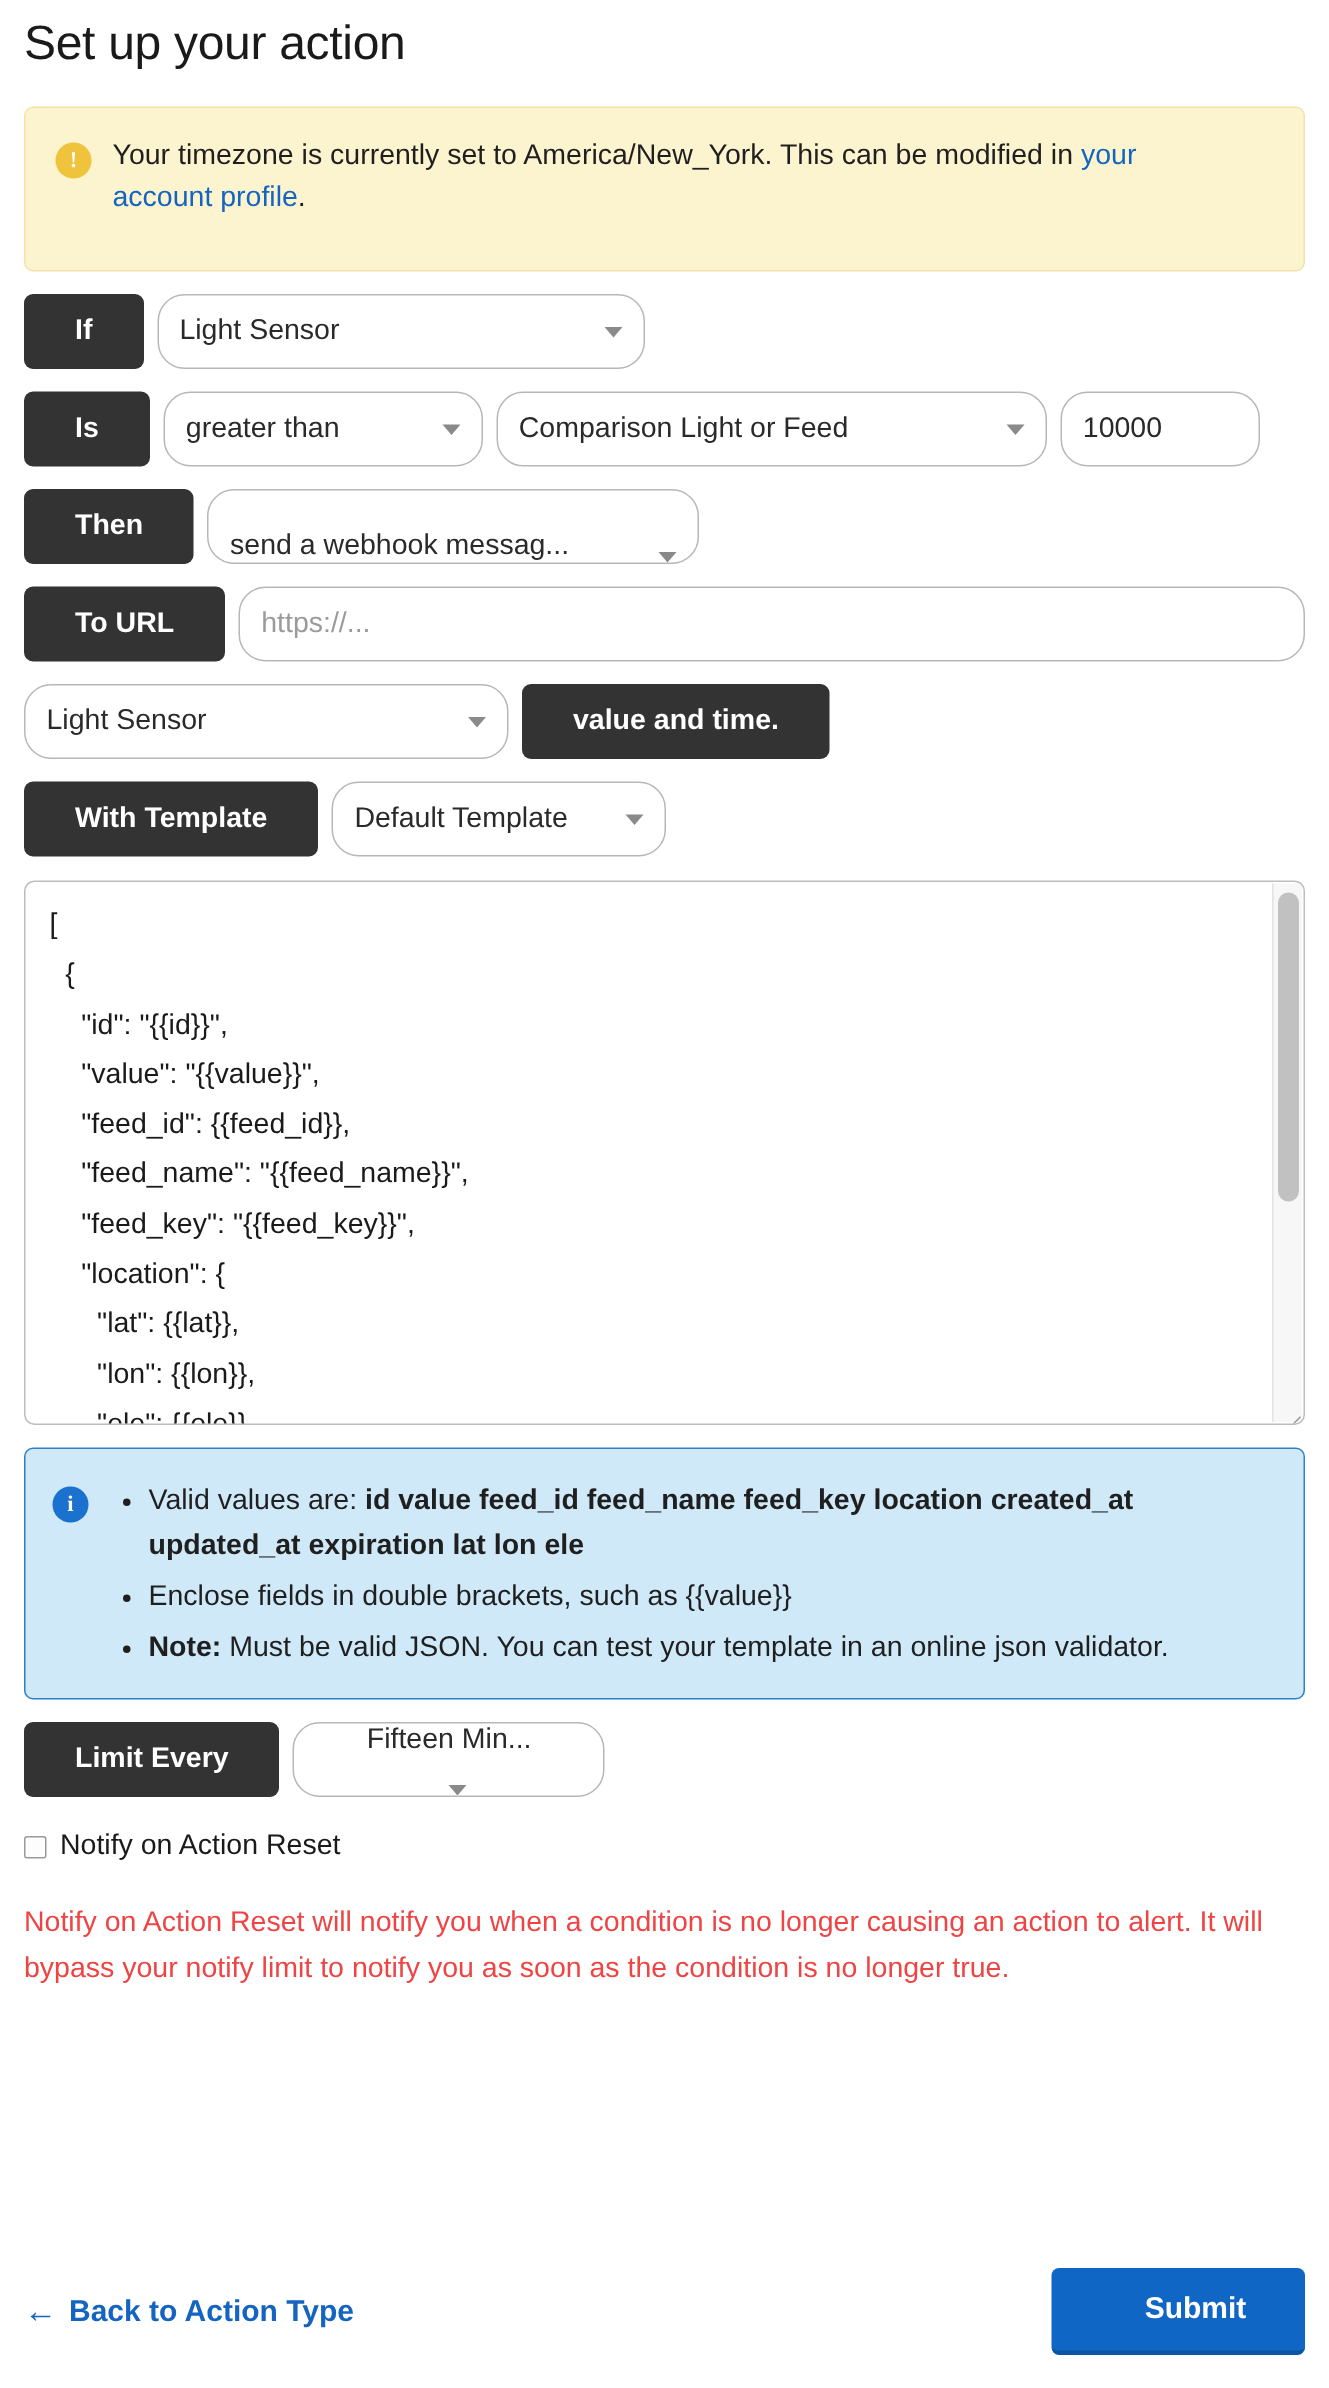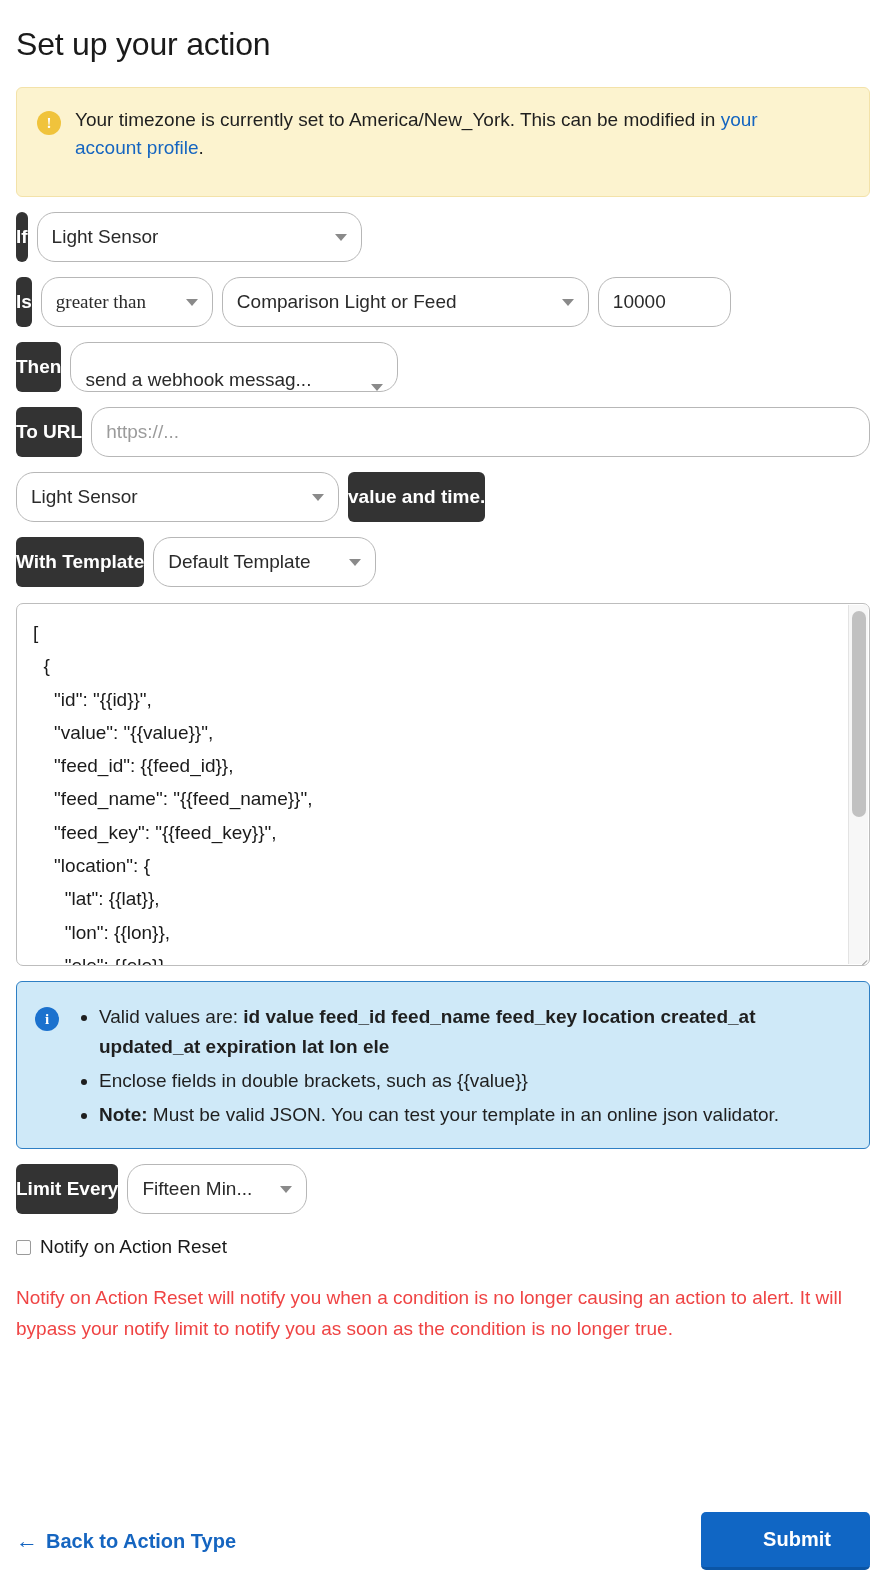--- a/index.html
+++ b/index.html
@@ -13,21 +13,21 @@
   body { width: 886px; height: 1592px; overflow: hidden; position: relative; }
 
   .page { padding: 0 16px; width: 886px; }
 
   
   .page-title {
     font-size: 32px;
     font-weight: 400;
     color: #1a1a1a;
     margin: 0;
-    padding-top: 22px;
+    padding-top: 6px;
     line-height: 44px;
     letter-spacing: -0.2px;
   }
 
   
   .alert {
     border-radius: 6px;
     display: flex;
     align-items: flex-start;
     padding: 18px 20px;
@@ -75,21 +75,21 @@
     align-items: center;
     gap: 9px;
     margin-top: 15px;
   }
   .tag {
     background: #333333;
     color: #ffffff;
     font-weight: 700;
     font-size: 19px;
     border-radius: 6px;
-    padding: 0 0;
+    padding: 0 34px;
     height: 50px;
     display: inline-flex;
     align-items: center;
     justify-content: center;
     white-space: nowrap;
     user-select: none;
   }
 
   .select, .textinput {
     height: 50px;
@@ -112,28 +112,28 @@
     border-left: 6px solid transparent;
     border-right: 6px solid transparent;
     border-top: 7px solid #8a8a8a;
     flex: 0 0 auto;
     margin-left: 12px;
   }
   .textinput .placeholder { color: #9b9b9b; }
 
   
   .w-if      { width: 325px; }
-  .w-cond    { width: 172px; font-family: Liberation Serif, serif; }
+  .w-cond    { width: 213px; }
   .w-compare { width: 367px; }
   .w-value   { width: 133px; }
   .w-then    { width: 328px; align-items: flex-end; }
   .w-url     { flex: 1 1 auto; width: 731px; }
   .w-feed    { width: 323px; }
   .w-tpl     { width: 223px; }
-  .w-limit   { width: 180px; }
+  .w-limit   { width: 208px; flex-direction: column; }
 
   
   .ta-wrap {
     position: relative;
     margin-top: 16px;
     height: 363px;
     border: 1px solid #bdbdbd;
     border-radius: 7px;
     background: #ffffff;
     overflow: hidden;

